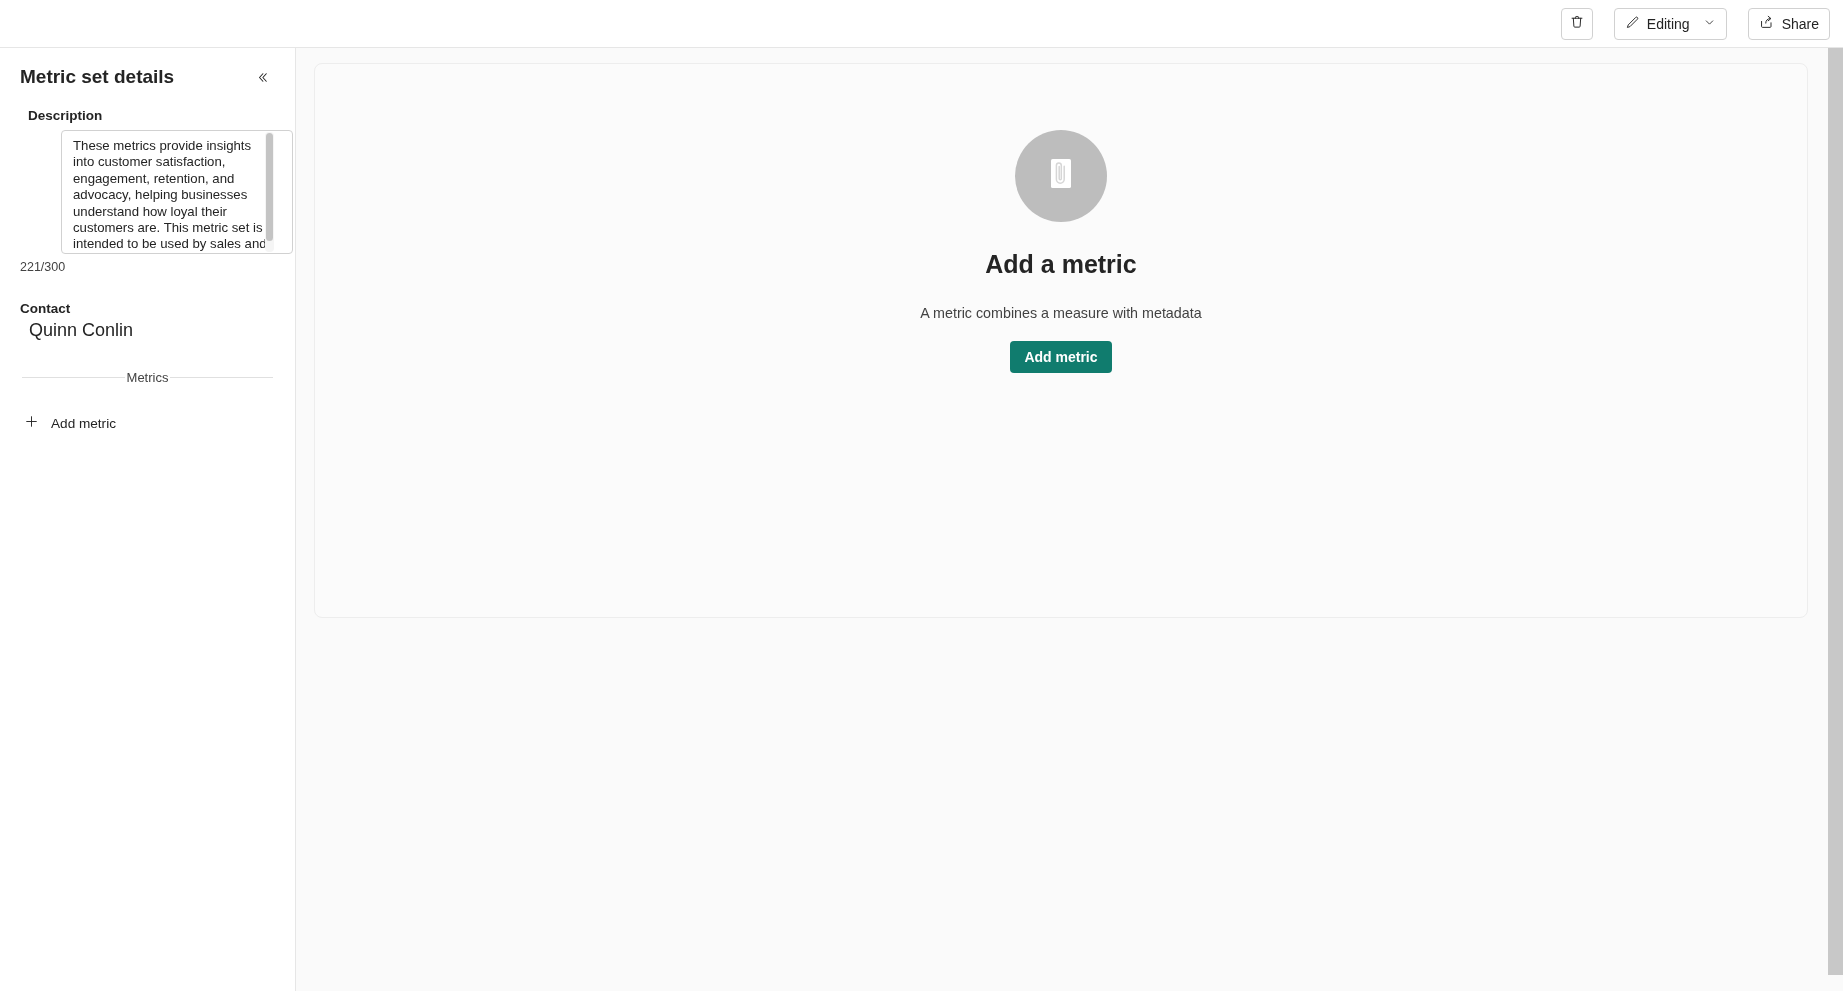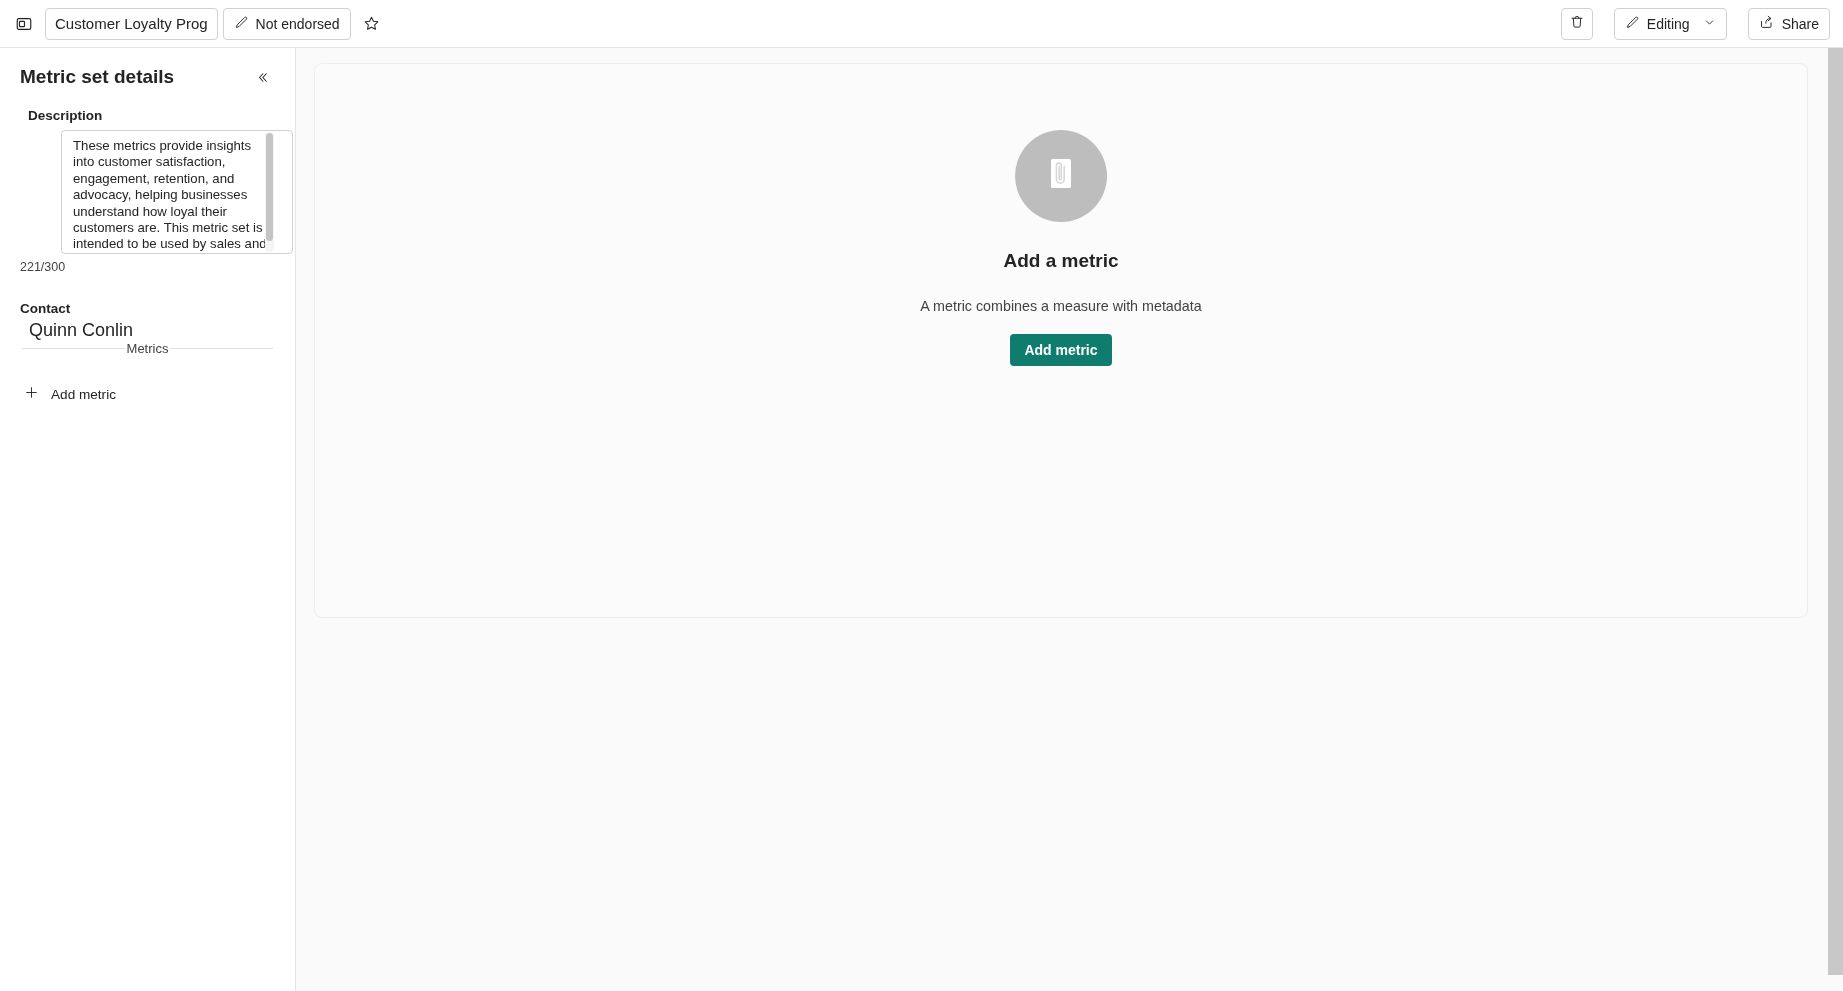--- a/index.html
+++ b/index.html
@@ -178,20 +178,21 @@
   .contact-value {
     font-size: 18px;
     color: #242424;
     padding-left: 9px;
   }
 
   .divider-row {
     display: flex;
     align-items: center;
     gap: 2px;
+    margin-top: 29px;
     padding: 0 2px;
   }
   .divider-line { flex: 1; height: 1px; background: #e0e0e0; }
   .divider-label { font-size: 13px; color: #424242; }
 
   .add-metric-link {
     display: flex;
     align-items: center;
     gap: 12px;
     margin-top: 24px;
@@ -231,21 +232,21 @@
   .empty-circle {
     width: 92px; height: 92px;
     border-radius: 50%;
     background: #bdbdbd;
     display: flex;
     align-items: center;
     justify-content: center;
   }
   .empty-title {
     margin-top: 28px;
-    font-size: 19px;
+    font-size: 25px;
     font-weight: bold;
     color: #242424;
   }
   .empty-sub {
     margin-top: 26px;
     font-size: 14.3px;
     color: #424242;
   }
   .primary-btn {
     margin-top: 20px;
@@ -275,48 +276,20 @@
     width: 15px;
     height: 927px;
     background: #c8c8c8;
     cursor: pointer;
   }
 </style>
 </head>
 <body>
 
 <div class="topbar">
-  <div class="topbar-left">
-
-    <div class="icon-btn">
-      <svg width="18" height="18" viewBox="0 0 20 20" fill="none" aria-hidden="true">
-        <rect x="2.5" y="4" width="15" height="12" rx="1.8" stroke="#242424" stroke-width="1.3"></rect>
-        <rect x="5" y="7" width="5.5" height="6" rx="0.8" stroke="#242424" stroke-width="1.3"></rect>
-      </svg>
-    </div>
-
-    <div class="title-field">
-      <span>Customer Loyalty Prog</span>
-    </div>
-
-    <div class="boxed-btn">
-      <span>
-        <svg width="15" height="15" viewBox="0 0 20 20" fill="none" aria-hidden="true">
-          <path d="M14.2 3.3a1.6 1.6 0 012.3 2.3L6.6 15.5 3.2 16.6l1.1-3.4L14.2 3.3z" stroke="#242424" stroke-width="1.25" stroke-linejoin="round"></path>
-        </svg>
-      </span>
-      <span>Not endorsed</span>
-    </div>
-
-    <div class="icon-btn">
-      <svg width="17" height="17" viewBox="0 0 20 20" fill="none" aria-hidden="true">
-        <path d="M10 2.6l2.3 4.7 5.1.75-3.7 3.6.88 5.1L10 14.35 5.4 16.75l.88-5.1-3.7-3.6 5.1-.75L10 2.6z" stroke="#242424" stroke-width="1.2" stroke-linejoin="round"></path>
-      </svg>
-    </div>
-  </div>
 
   <div class="topbar-right">
     <div class="trash-btn">
       <span>
         <svg width="16" height="16" viewBox="0 0 20 20" fill="none" aria-hidden="true">
           <path d="M3.8 5.3h12.4M8 5.3V4.1c0-.5.4-.9.9-.9h2.2c.5 0 .9.4.9.9v1.2M5.4 5.3l.7 10c0 .6.5 1.1 1.1 1.1h5.6c.6 0 1.1-.5 1.1-1.1l.7-10" stroke="#242424" stroke-width="1.2" stroke-linecap="round" stroke-linejoin="round"></path>
         </svg>
       </span>
     </div>
 

